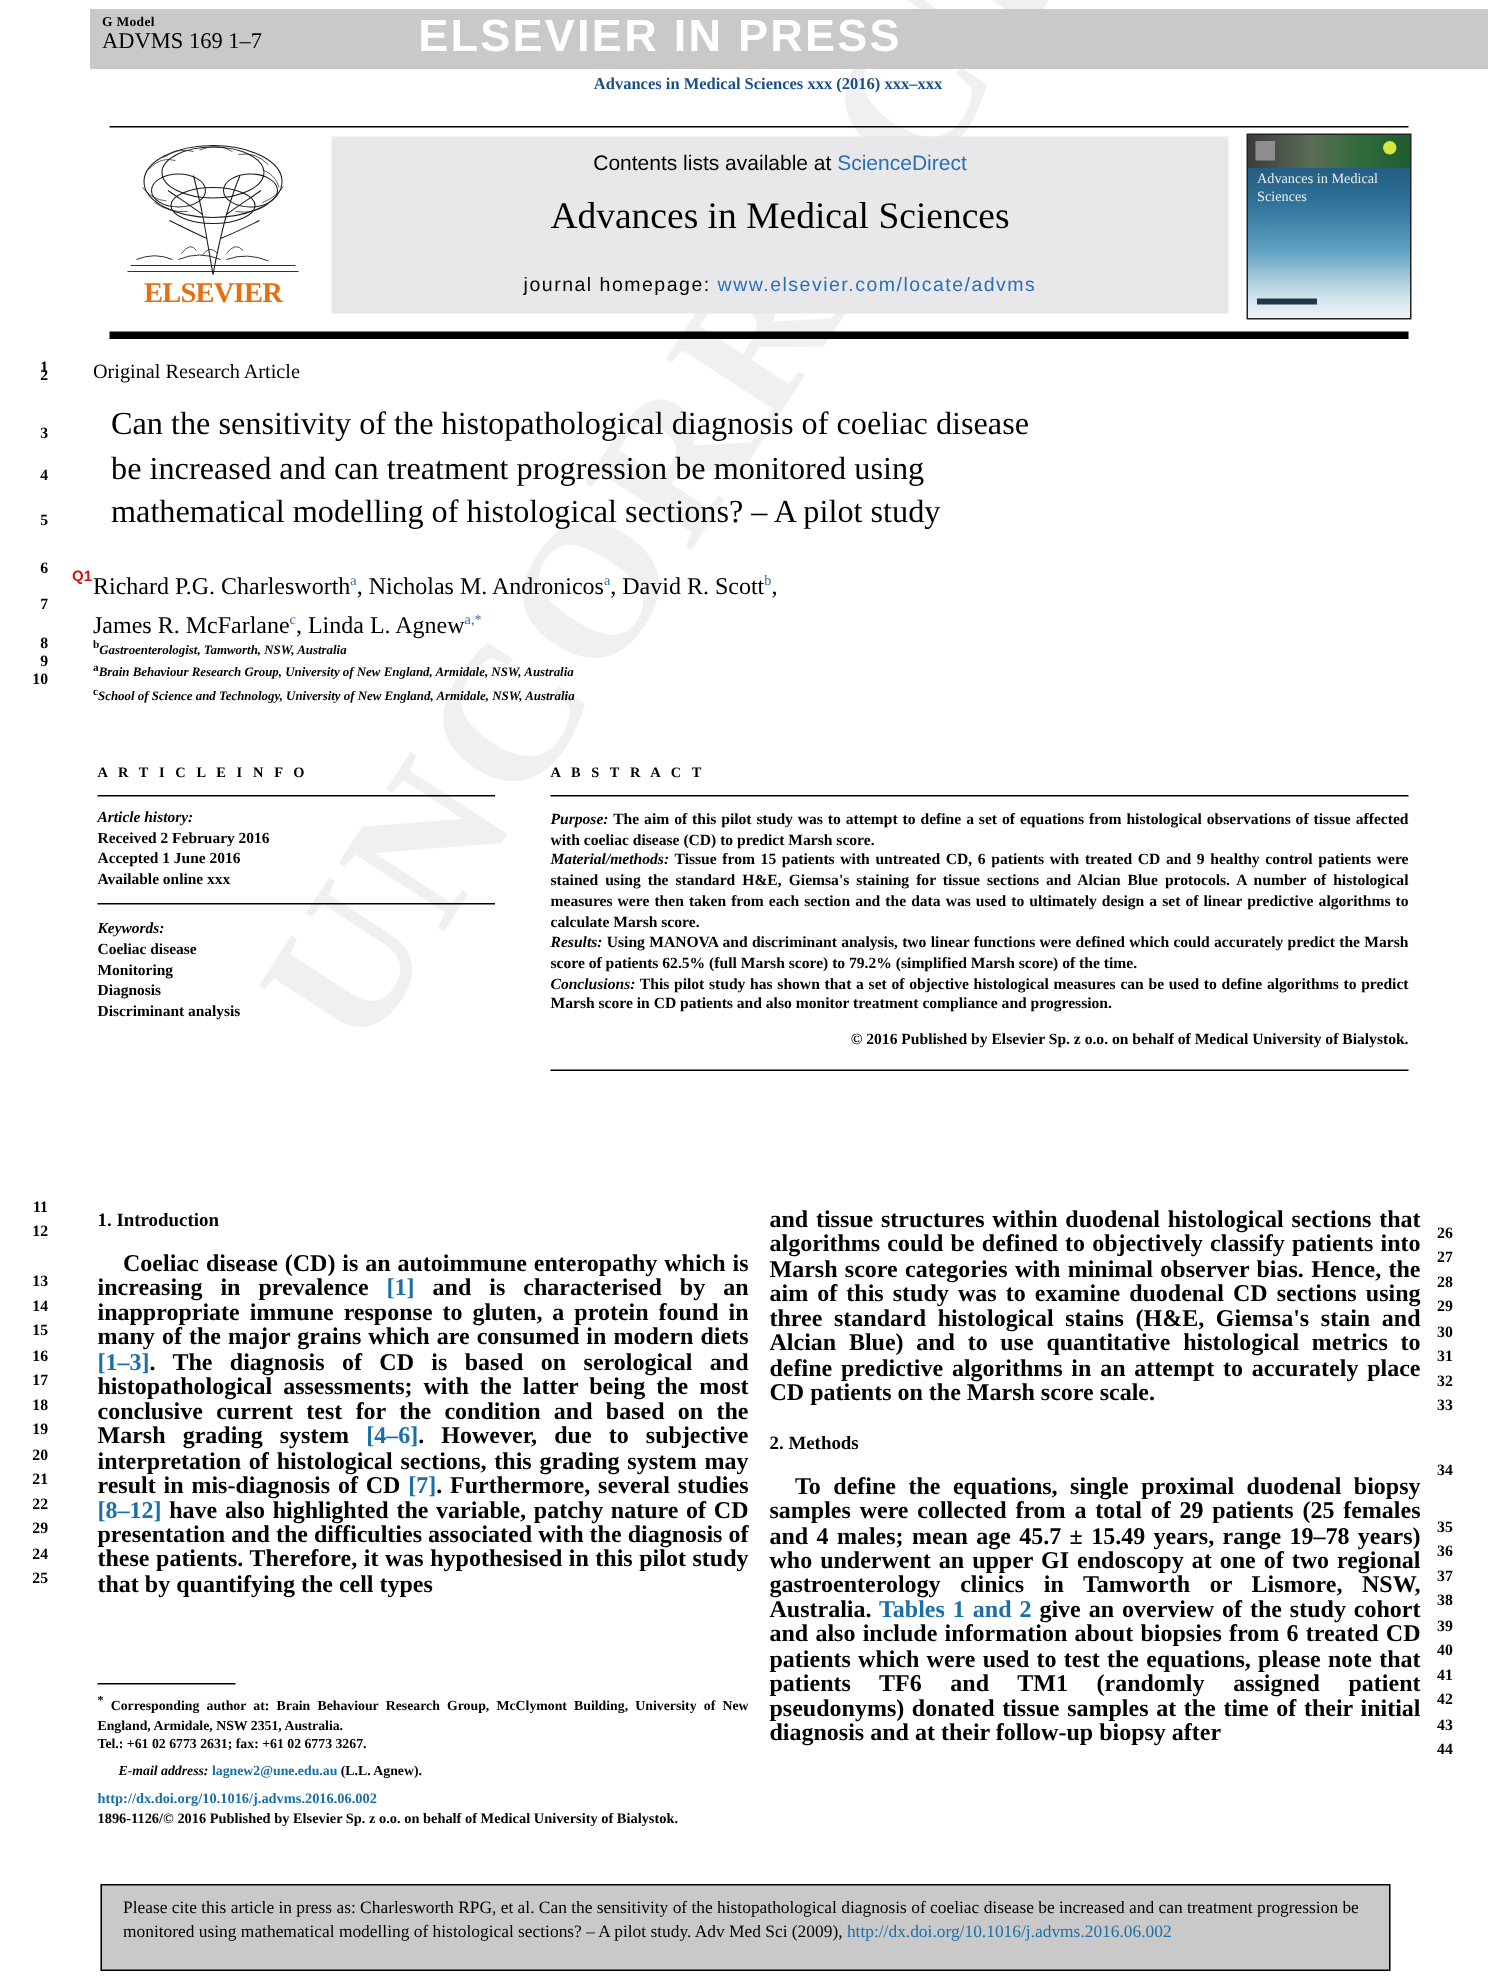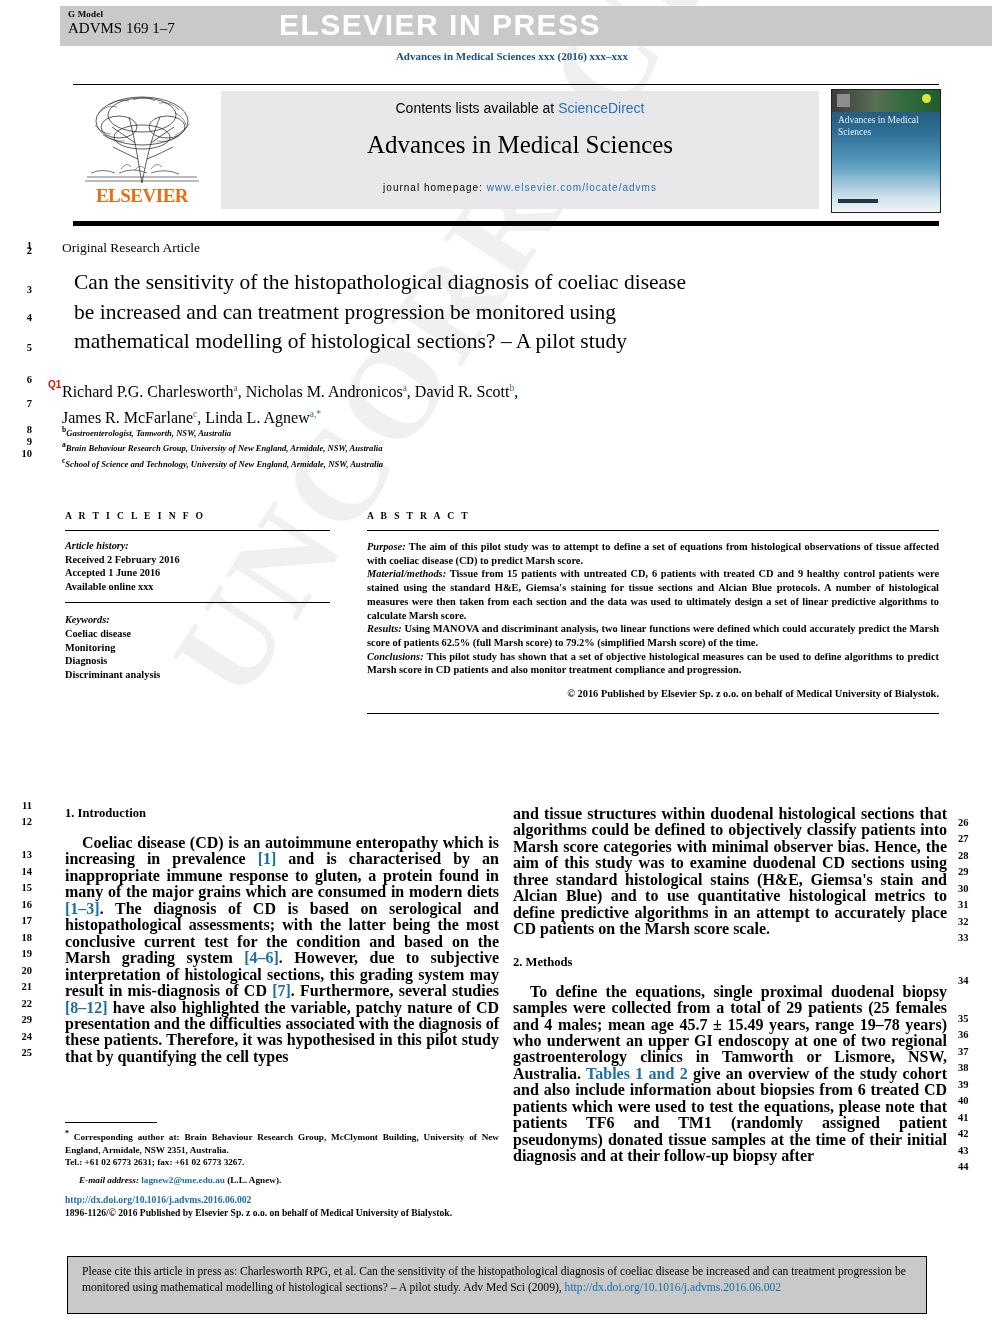--- a/index.html
+++ b/index.html
@@ -60,21 +60,21 @@
     position:absolute;top:9px;left:0;width:598px;text-align:center;
     font-size:14px;font-family:"Liberation Sans",sans-serif;
   }
   .contents .sd{color:#2a6fb5;}
   .jtitle{
     position:absolute;top:40px;left:0;width:598px;text-align:center;
     font-size:25px;font-family:"Liberation Serif",serif;
   }
   .jhome{
     position:absolute;top:91px;left:0;width:598px;text-align:center;
-    font-size:10px;letter-spacing:1.0px;
+    font-size:13px;letter-spacing:1.0px;
     font-family:"Liberation Sans",sans-serif;
   }
   .jhome .u{color:#2a6fb5;}
   .coverbox{
     position:absolute;left:758px;top:-2px;width:108px;height:122px;
     border:1.2px solid #222;
     background:linear-gradient(180deg,#1d4a6e 0%,#2d6f96 35%,#5d9fc0 62%,#cfe2ea 88%,#eef4f6 100%);
     overflow:hidden;
   }
   .cover-top{

